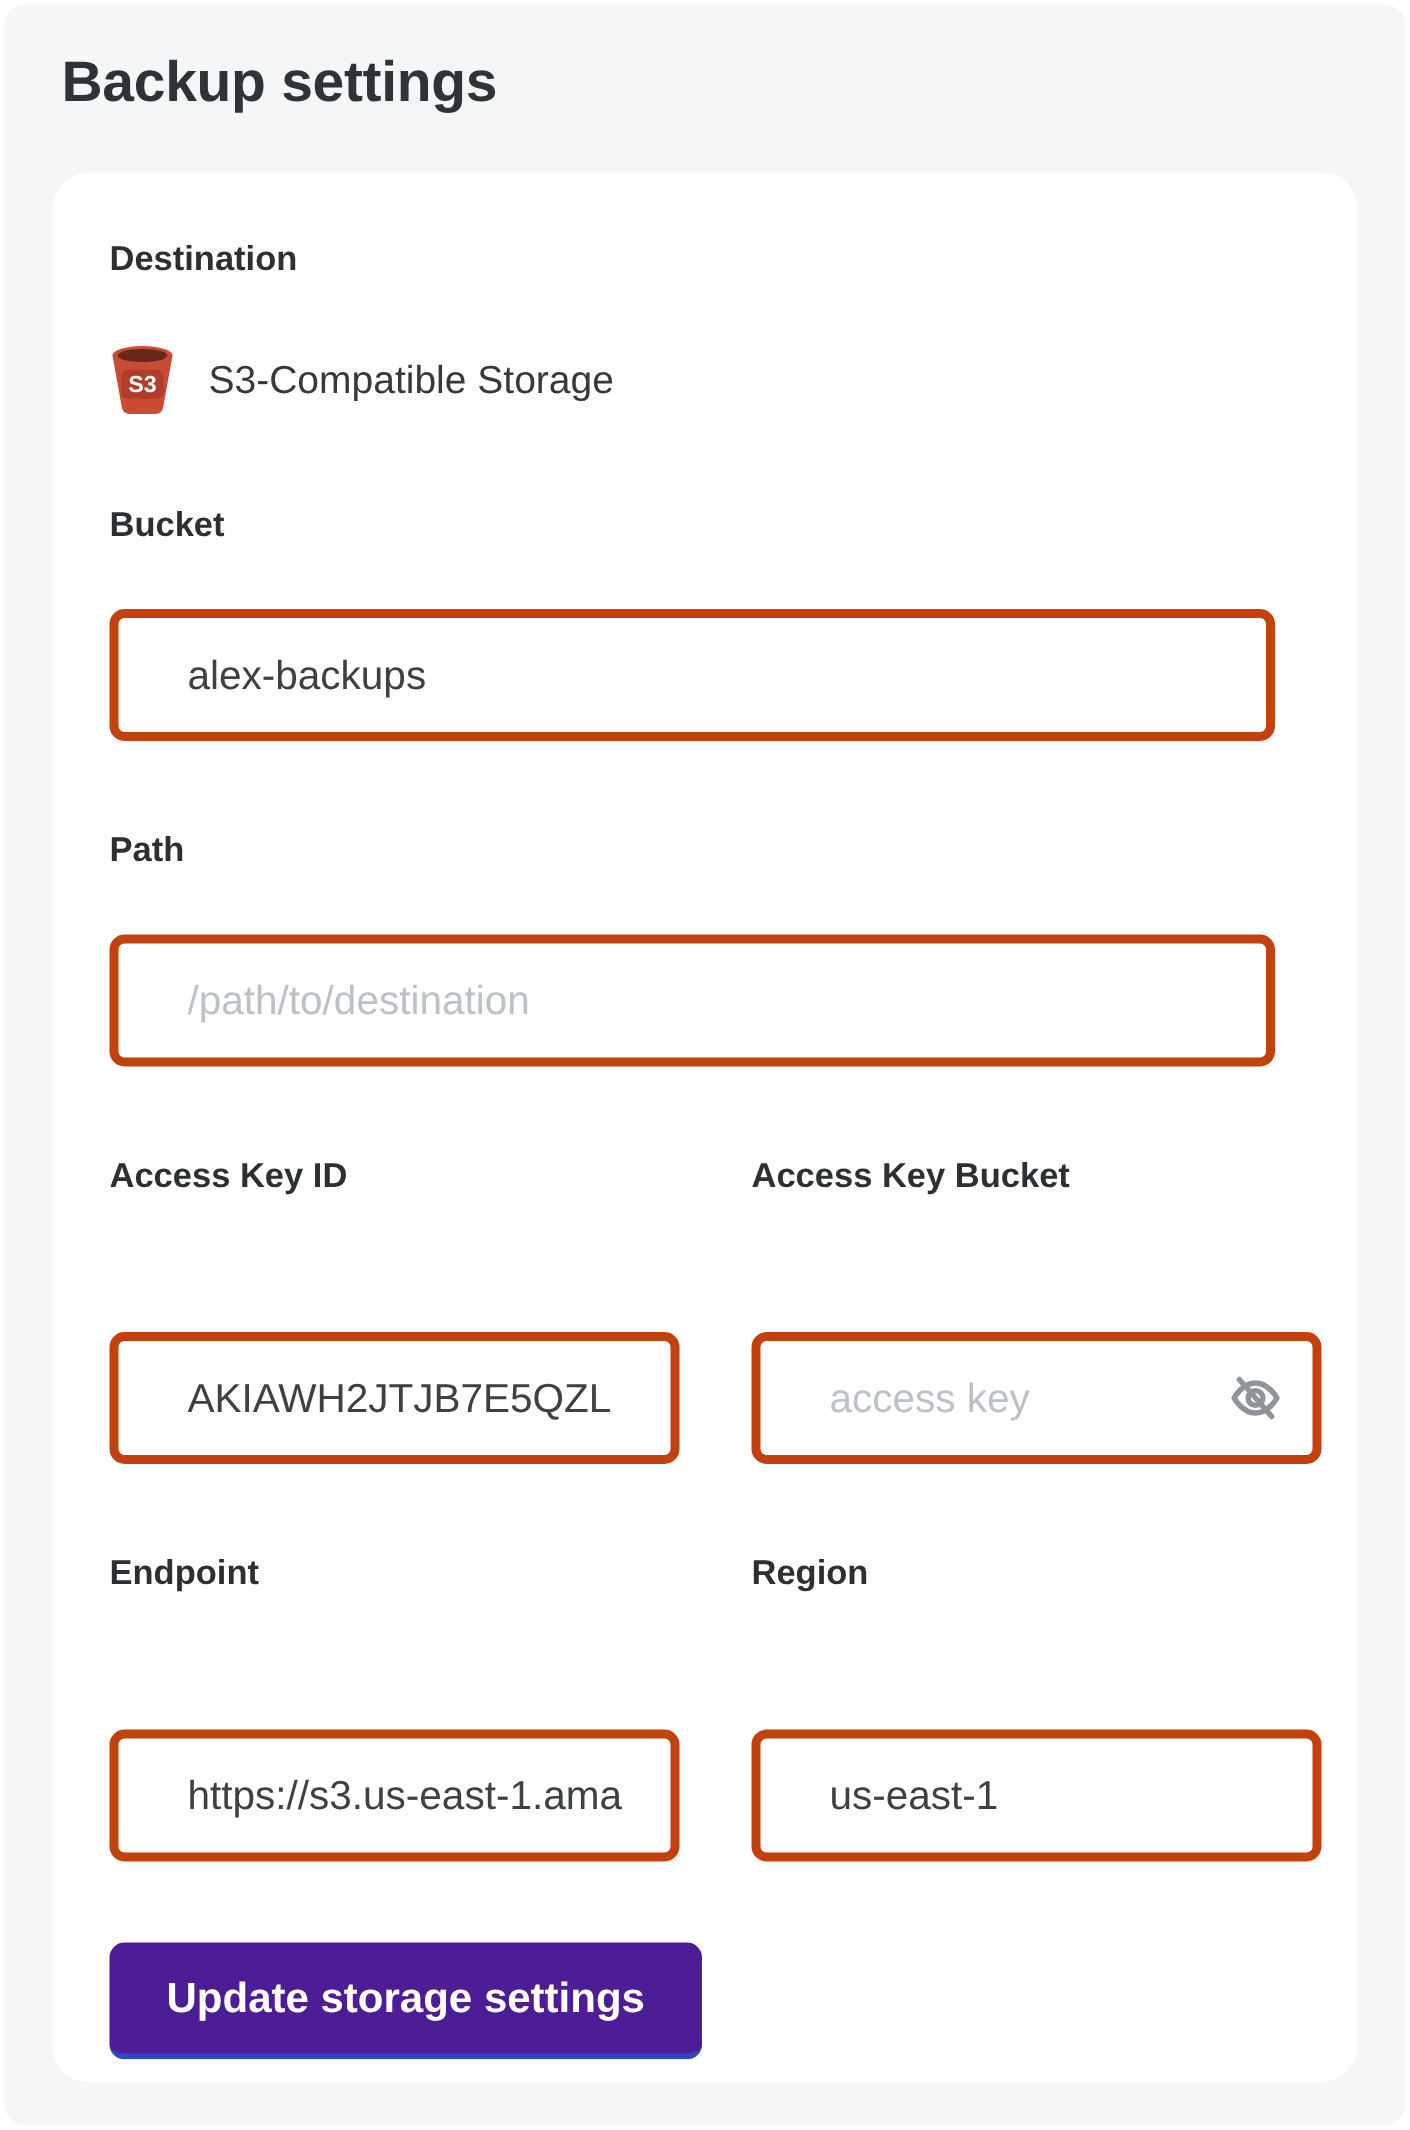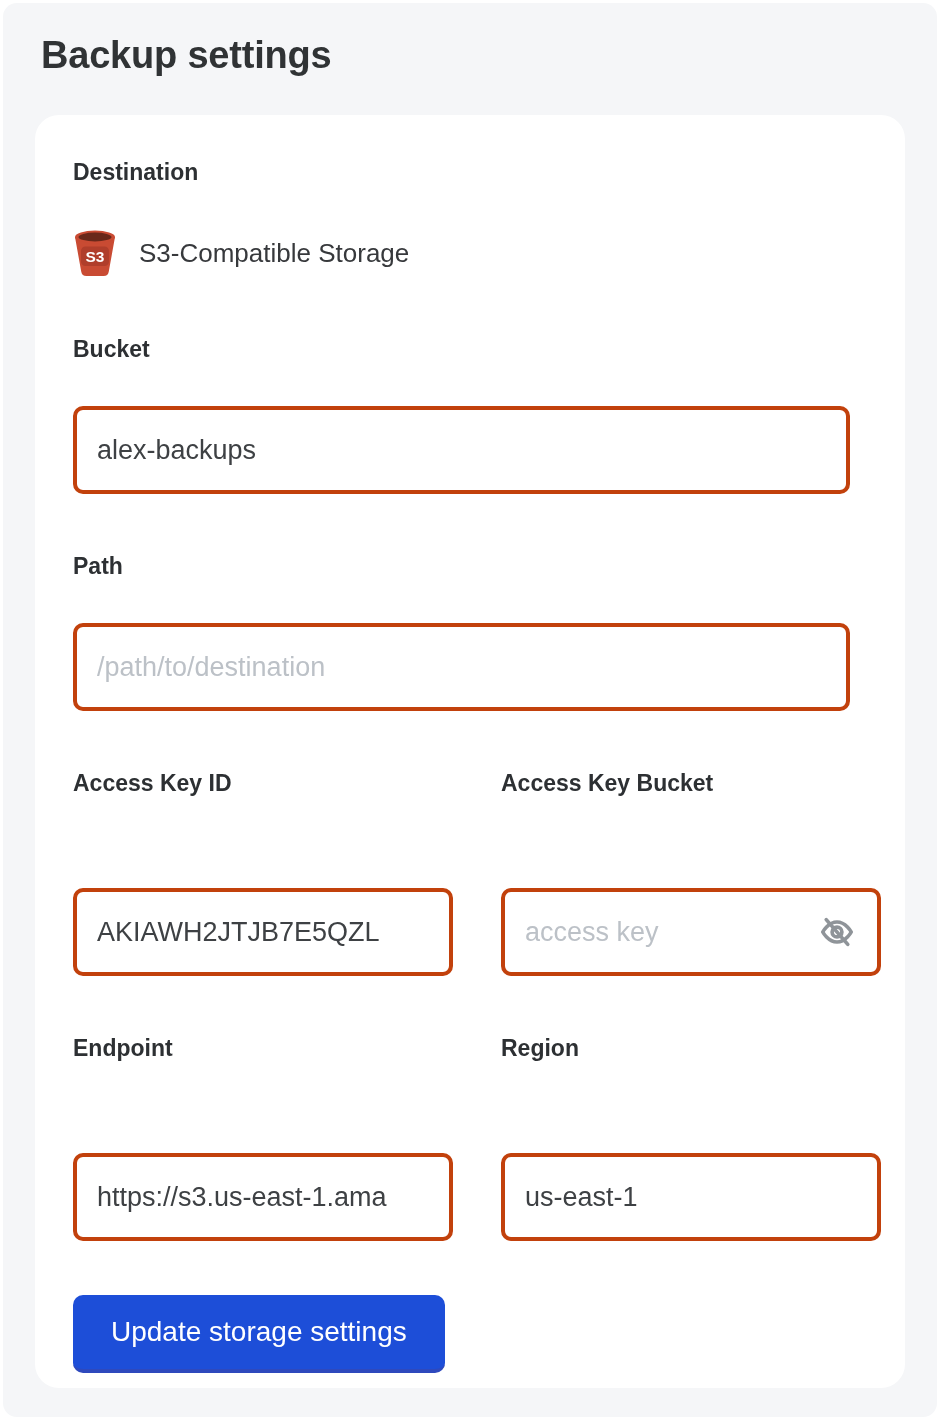--- a/index.html
+++ b/index.html
@@ -38,24 +38,24 @@
   .dest-row {
     margin-top: 40px;
     display: flex; align-items: center; gap: 22px;
     height: 48px;
   }
   .dest-value { font-size: 26px; color: #37393C; }
   .text-input {
     display: block;
     margin-top: 40px;
     height: 88px;
-    border: 4px solid #c2410c;
+    border: 6px solid #c2410c;
     border-radius: 10px;
     background: #fff;
-    padding: 0 28px 0 20px;
+    padding: 0 28px 0 46px;
     font-family: "Liberation Sans", "DejaVu Sans", sans-serif;
     font-size: 27px;
     color: #3E4144;
     width: 100%;
     outline: none;
   }
   .text-input::placeholder { color: #BCC1C7; opacity: 1; }
   .two-col {
     margin-top: 55px;
     width: 789px;
@@ -83,27 +83,27 @@
     color: #4273E3;
     text-decoration: underline;
     text-underline-offset: 5px;
     cursor: pointer;
   }
   .submit-btn {
     display: block;
     margin-top: 54px;
     height: 78px;
     padding: 0 38px;
-    background: #1d4ed8;
+    background: #4c1d95;
     border: none;
     border-bottom: 4px solid #2E49BD;
     border-radius: 10px;
     color: #ffffff;
     font-family: "Liberation Sans", "DejaVu Sans", sans-serif;
-    font-size: 28px; font-weight: 400;
+    font-size: 28px; font-weight: 700;
     cursor: pointer;
   }
 </style>
 </head>
 <body>
 
 <div class="frame">
 
   <h1 class="page-title">Backup settings</h1>
 

